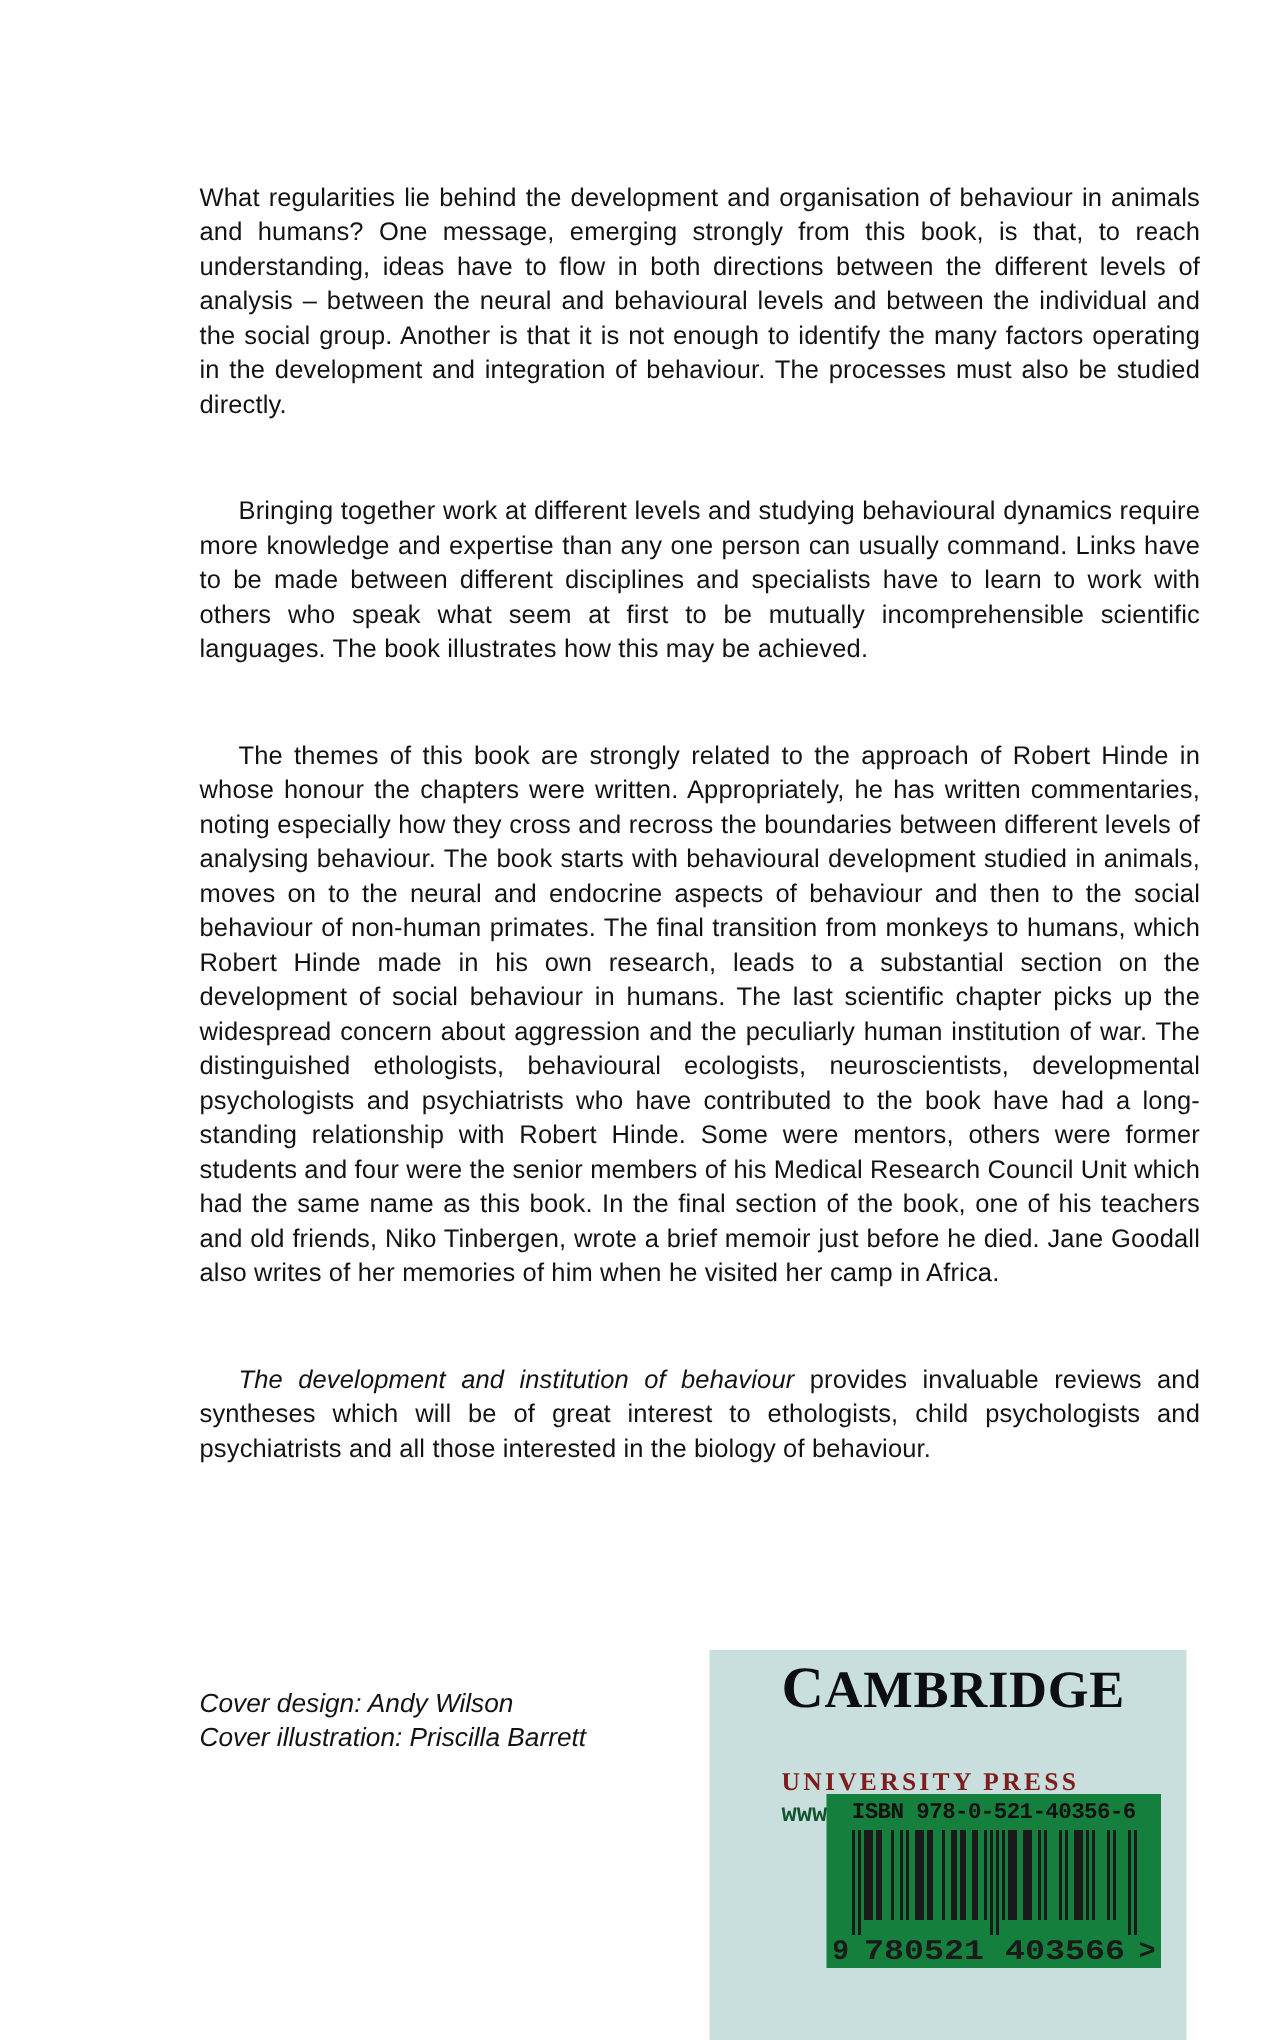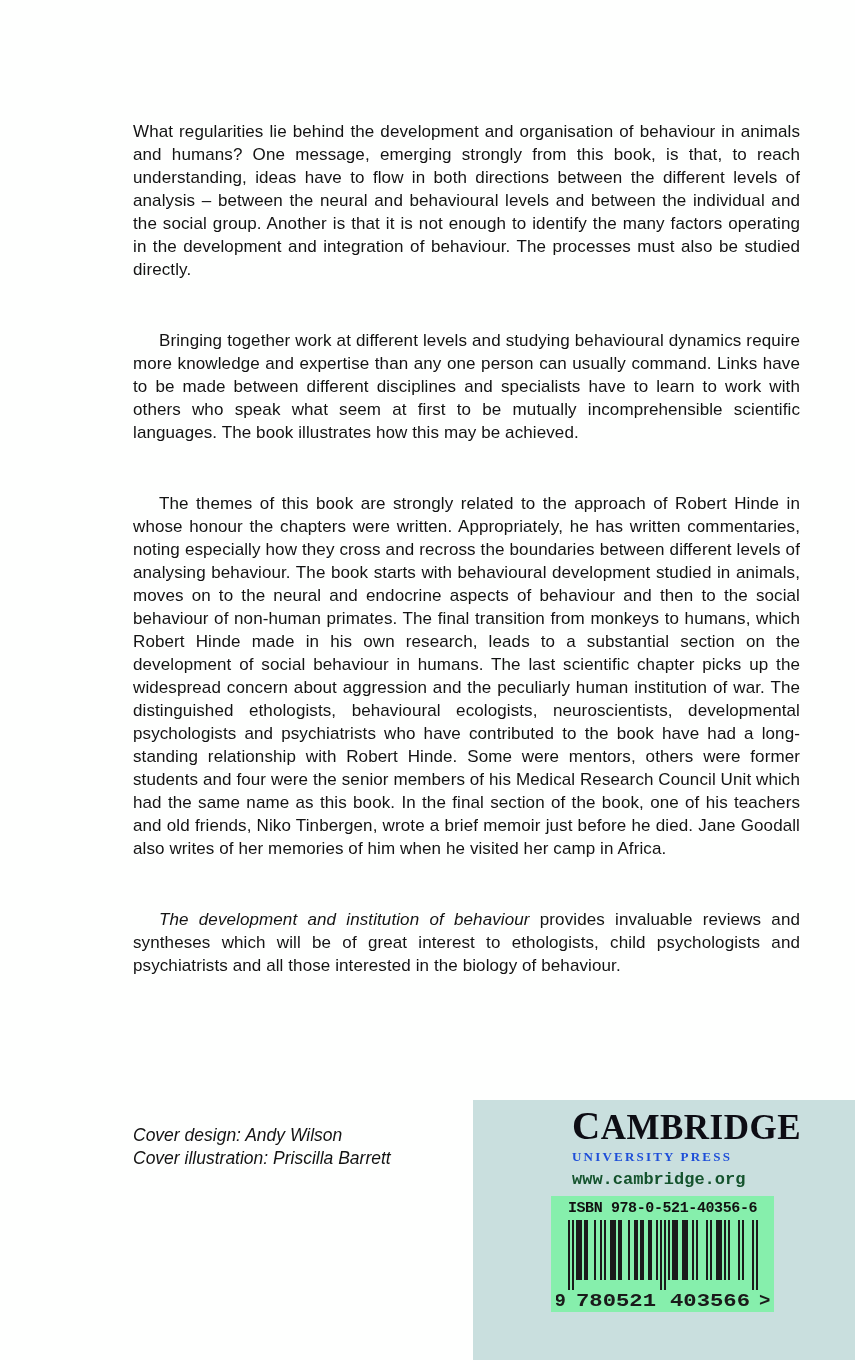--- a/index.html
+++ b/index.html
@@ -30,59 +30,60 @@
     left: 133px; top: 1124px;
     font-size: 17.5px;
     font-style: italic;
     line-height: 23px;
   }
 
   
   .publisher-panel {
     position: absolute;
     left: 473px; top: 1100px;
-    width: 382px; height: 260px;
+    width: 318px; height: 260px;
     background: #c9dfde;
     box-sizing: border-box;
-    padding: 7px 0 0 99px;
+    padding: 7px 0 0 48px;
   }
   .cambridge {
     font-family: "Liberation Serif", serif;
     font-weight: bold;
     font-size: 35px;
     line-height: 37px;
     letter-spacing: 0.5px;
     color: #0d0d14;
     white-space: nowrap;
   }
   .cambridge::first-letter { font-size: 39px; }
   .press-line {
     font-family: "Liberation Serif", serif;
     font-weight: bold;
-    font-size: 13px;
+    font-size: 17px;
     line-height: 22px;
     letter-spacing: 2.2px;
-    color: #1d4ed8;
+    color: #7f1d1d;
     white-space: nowrap;
+    margin-top: 32px;
   }
   .url-line {
     font-family: Liberation Mono, monospace;
     font-weight: bold;
     font-size: 17px;
     line-height: 21px;
     margin-top: 1px;
     color: #14532d;
   }
 
   
   .barcode-box {
     position: absolute;
     left: 78px; top: 96px;
     width: 223px; height: 116px;
-    background: #86efac;
+    background: #15803d;
     text-align: center;
     overflow: hidden;
   }
   .isbn-line {
     font-family: "Liberation Mono", monospace;
     font-weight: bold;
     font-size: 15px;
     line-height: 20px;
     margin-top: 3px;
     letter-spacing: -0.4px;

